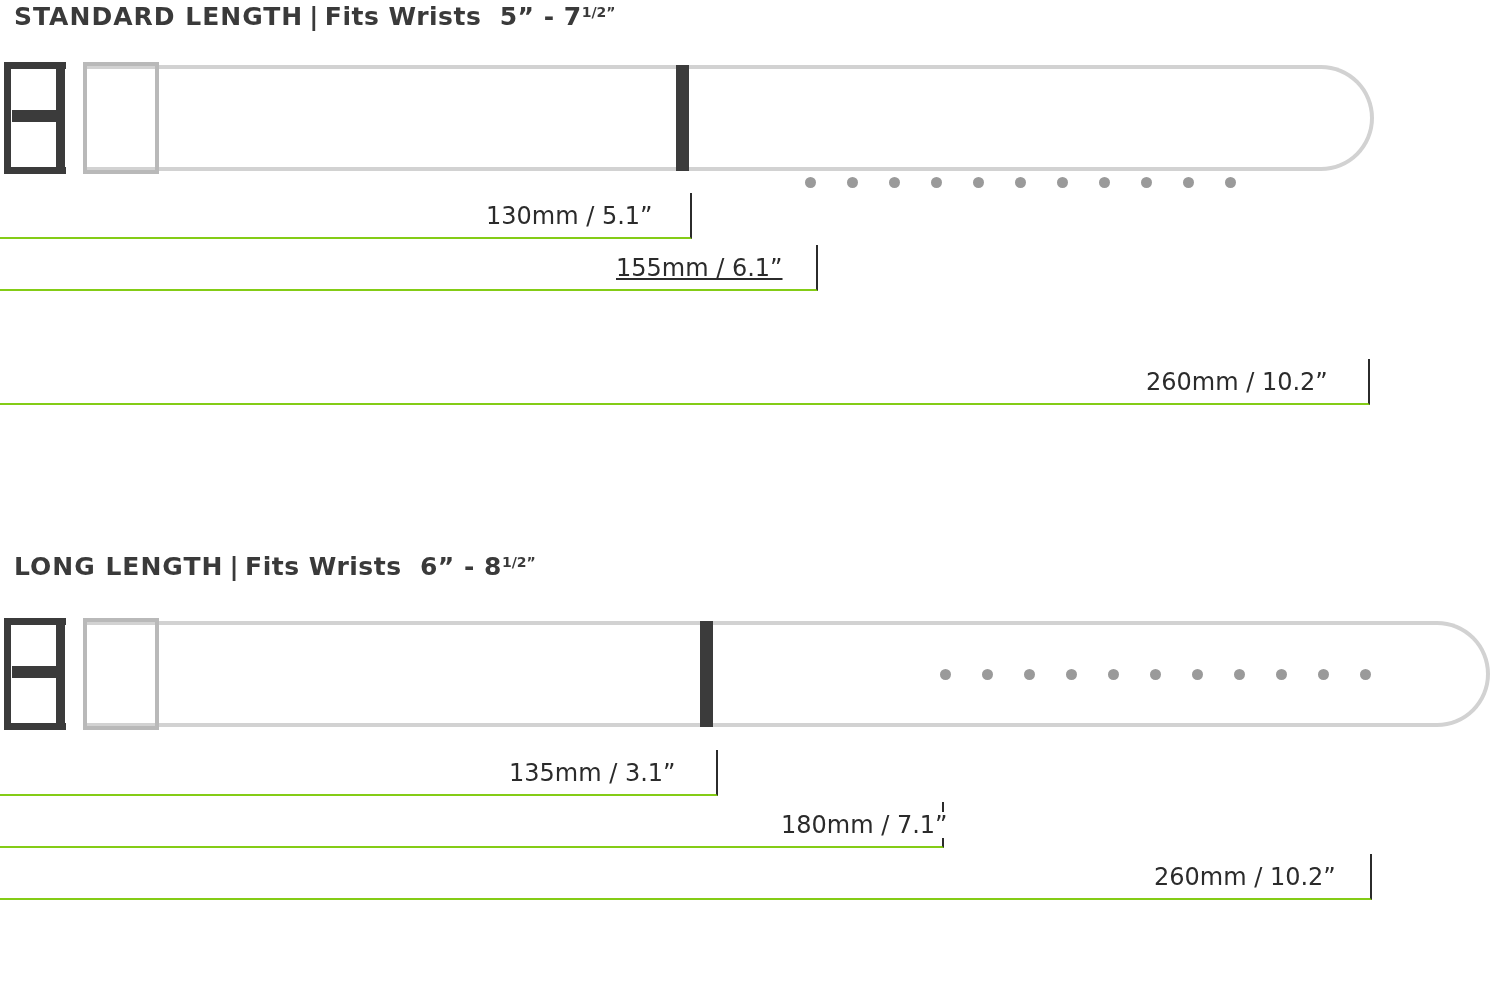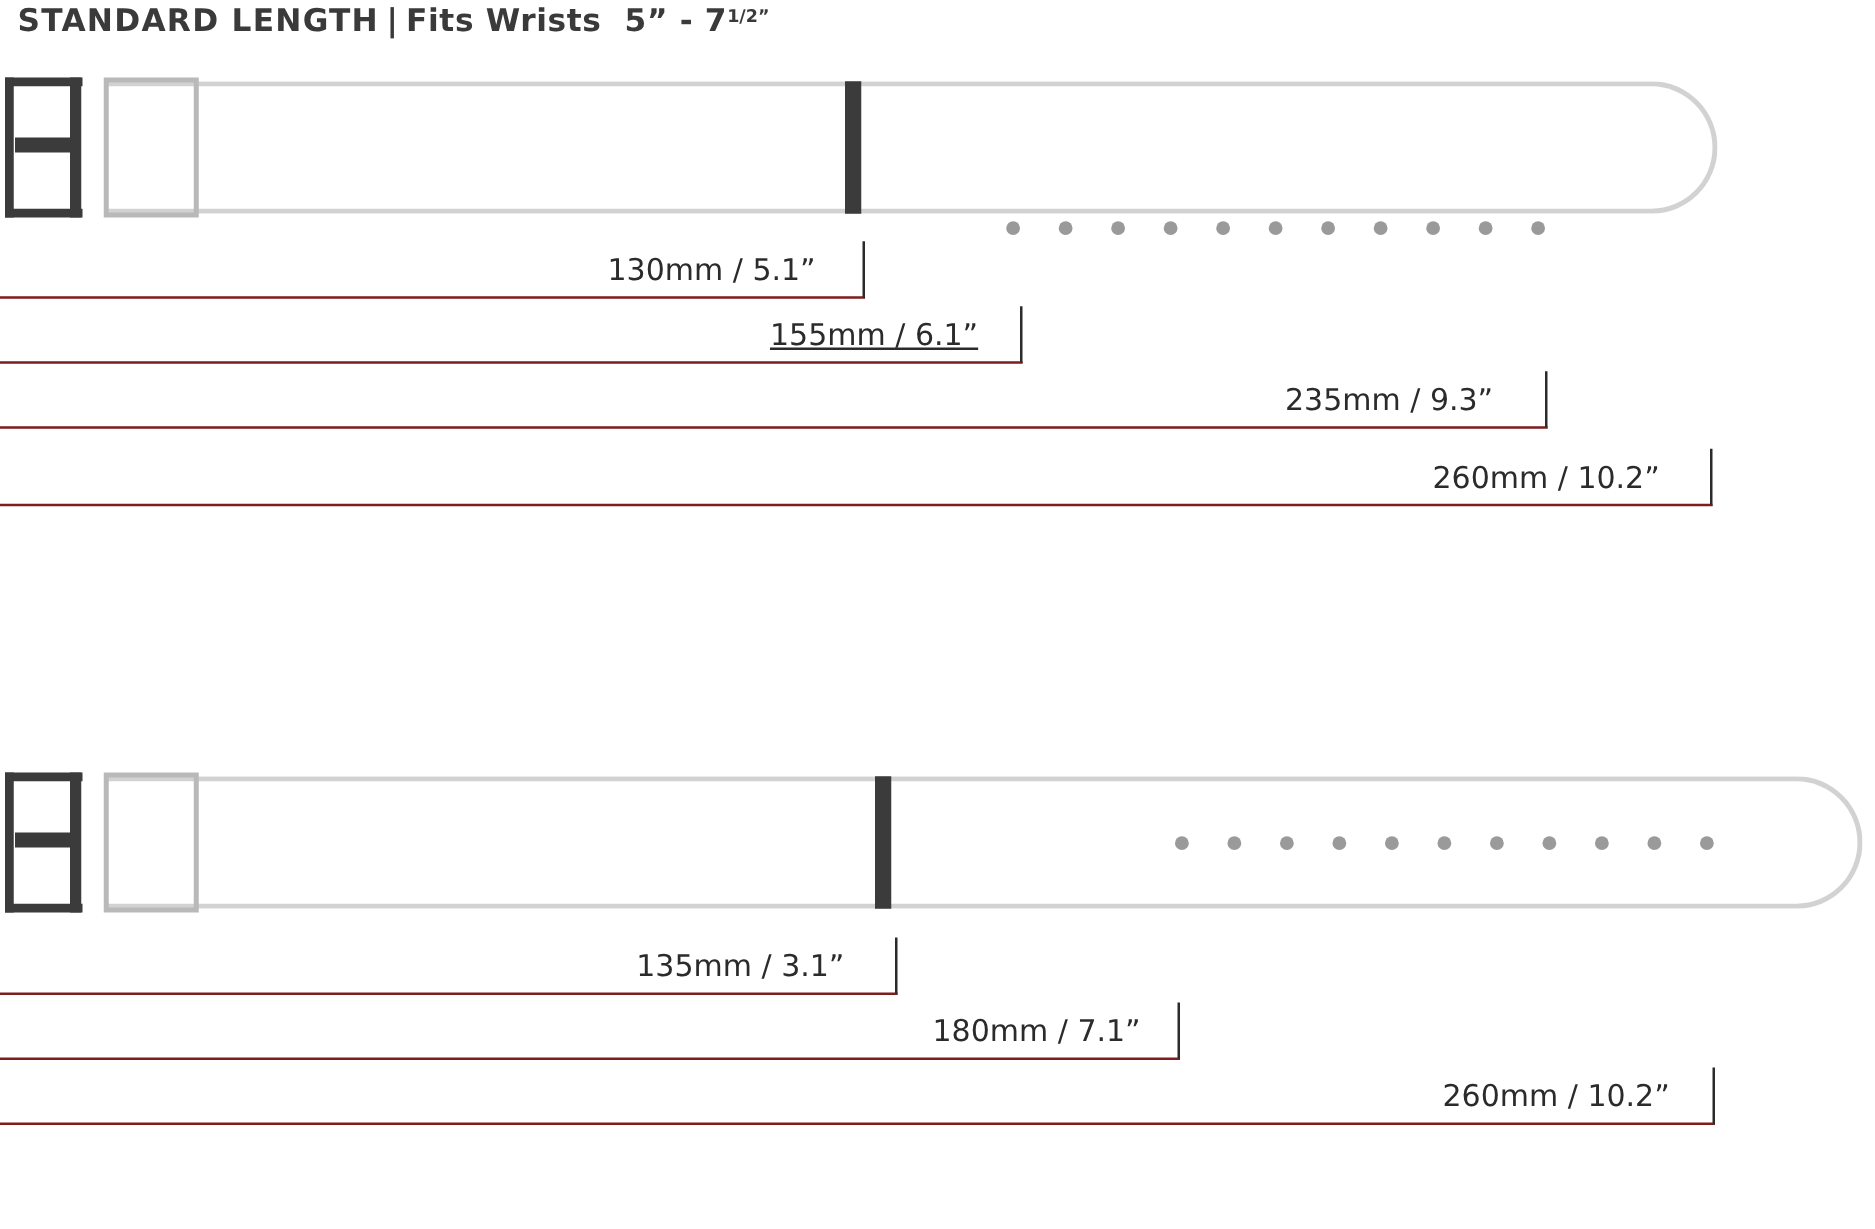--- a/index.html
+++ b/index.html
@@ -128,21 +128,21 @@
     height: 11px;
     border-radius: 50%;
     background: #9a9a9a;
   }
 
   
   .dim {
     position: absolute;
     box-sizing: border-box;
     border-left: 2px solid #2b2b2b;
-    border-bottom: 2px solid #7f1d1d;
+    border-bottom: 2px solid #84cc16;
     border-right: 2px solid #2b2b2b;
     height: 46px;
   }
   .dim-label {
     position: absolute;
     white-space: nowrap;
     font-size: 24px;
     color: #2b2b2b;
     background: #ffffff;
     padding: 0 6px;
@@ -184,32 +184,32 @@
   </div>
 
   <div class="dim dim-openleft" style="left:0px;top:193px;width:692px;border-left:none;">
     <div class="dim-label" style="left:480px;top:10px;">130mm / 5.1”</div>
   </div>
 
   <div class="dim dim-openleft" style="left:0px;top:245px;width:818px;border-left:none;">
     <div class="dim-label" style="left:610px;top:10px;text-decoration:underline;">155mm / 6.1”</div>
   </div>
 
-  <div class="dim dim-openleft" style="left:0px;top:297px;width:1238px;border-left:none;">
-    <div class="dim-label" style="left:1022px;top:10px;">235mm / 9.3”</div>
-  </div>
 
   <div class="dim dim-openleft" style="left:0px;top:359px;width:1370px;border-left:none;">
     <div class="dim-label" style="left:1140px;top:10px;">260mm / 10.2”</div>
   </div>
 
 </div>
 
 <div class="section" style="top:548px;height:435px;">
 
+  <div class="heading" style="top:4px;">
+    <span class="hd-title">LONG LENGTH</span><span class="hd-sep">|</span><span class="hd-sub">Fits Wrists</span>&nbsp;&nbsp;<span class="hd-sub">6”</span>&nbsp;<span class="hd-sub">-</span>&nbsp;<span class="hd-sub">8</span><span class="frac">1/2</span><span class="frac qt">”</span>
+  </div>
 
   <div class="strap-wrap" style="top:70px;left:0;width:1490px;height:118px;">
     <div class="band" style="left:84px;width:1406px;"></div>
     <div class="keeper"></div>
     <div class="buckle"></div>
     <div class="buckle-right-bar"></div>
     <div class="buckle-tongue"></div>
     <div class="lug" style="left:700px;"></div>
 
     <div class="hole" style="left:940px;top:51px;"></div>
@@ -223,21 +223,21 @@
     <div class="hole" style="left:1276px;top:51px;"></div>
     <div class="hole" style="left:1318px;top:51px;"></div>
     <div class="hole" style="left:1360px;top:51px;"></div>
   </div>
 
   <div class="dim dim-openleft" style="left:0px;top:202px;width:718px;border-left:none;">
     <div class="dim-label" style="left:503px;top:10px;">135mm / 3.1”</div>
   </div>
 
   <div class="dim dim-openleft" style="left:0px;top:254px;width:944px;border-left:none;">
-    <div class="dim-label" style="left:740px;top:10px;">180mm / 7.1”</div>
+    <div class="dim-label" style="left:775px;top:10px;">180mm / 7.1”</div>
   </div>
 
   <div class="dim dim-openleft" style="left:0px;top:306px;width:1372px;border-left:none;">
     <div class="dim-label" style="left:1148px;top:10px;">260mm / 10.2”</div>
   </div>
 
 
 </div>
 
 </body></html>

